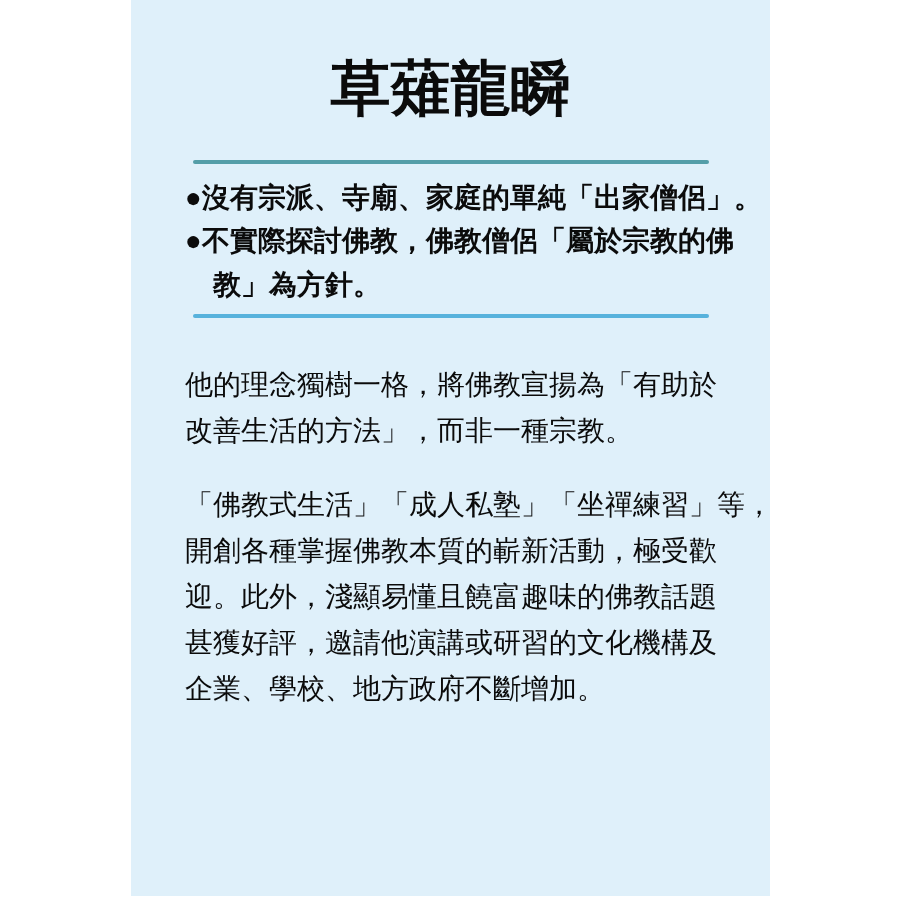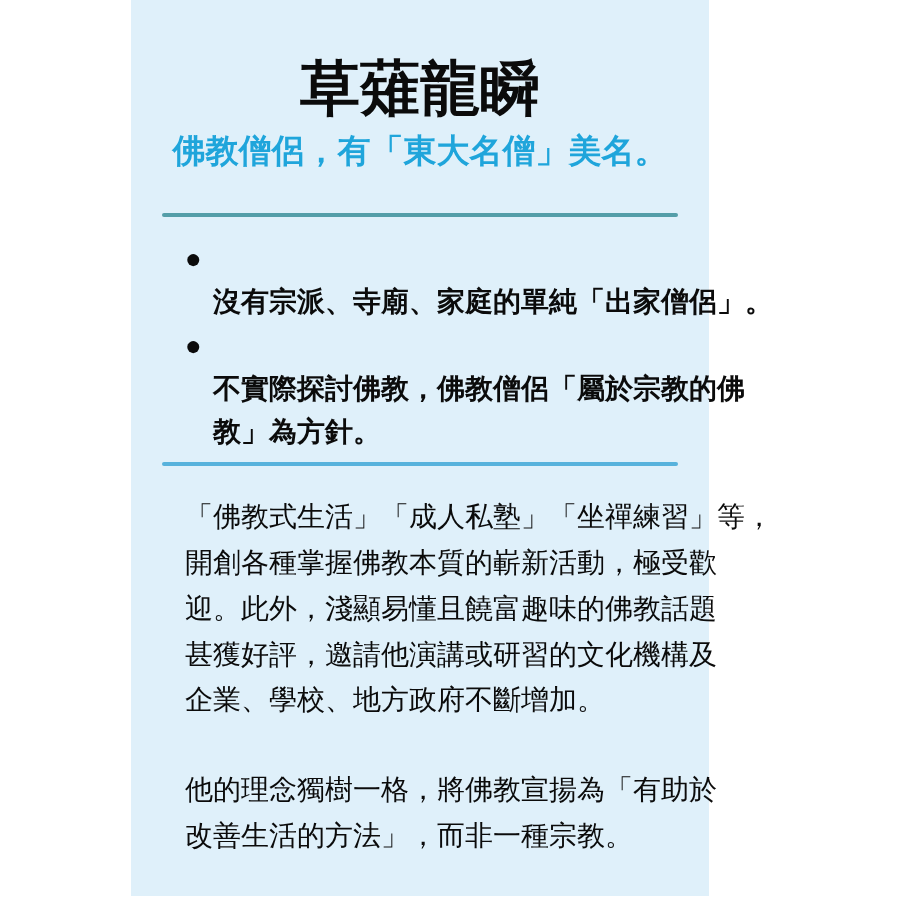--- a/index.html
+++ b/index.html
@@ -16,21 +16,21 @@
     width:900px;height:900px;
     background:var(--page-bg);
     position:relative;
     font-family:"Liberation Sans","DejaVu Sans",sans-serif;
     color:var(--ink);
     overflow:hidden;
   }
   .panel{
     position:absolute;
     left:131px;top:0;
-    width:578px;height:896px;
+    width:639px;height:896px;
     background:var(--panel-bg);
   }
   .title{
     margin:0;
     padding-top:57px;
     text-align:center;
     font-size:60px;
     line-height:1.05;
     font-weight:900;
     letter-spacing:0px;
@@ -52,21 +52,21 @@
   }
   .rule-top{
     background:var(--rule-top);
     margin-top:40px;
   }
   .rule-bottom{
     background:var(--rule-bottom);
     margin-top:8px;
   }
   .bullets{
-    margin-top:20px;
+    margin-top:12px;
     padding-left:54px;
     font-size:28px;
     line-height:1.55;
     font-weight:600;
   }
   .bullet-item{
     padding-left:1em;
     text-indent:-1em;
   }
   .bullet-glyph{
@@ -87,34 +87,33 @@
   .para-1{margin-top:44px;}
   .para-2{margin-top:28px;}
 </style>
 </head>
 <body>
 
 <div class="panel">
 
   <h1 class="title">草薙龍瞬</h1>
 
-  <h2 class="tagline">佛教僧侶，有「東大名僧」美名。</h2>
 
   <div class="rule rule-top"></div>
 
   <div class="bullets">
     <div class="bullet-item"><span class="bullet-glyph">●</span><span class="bullet-text">沒有宗派、寺廟、家庭的單純「出家僧侶」。</span></div>
     <div class="bullet-item"><span class="bullet-glyph">●</span><span class="bullet-text">不實際探討佛教，佛教僧侶「屬於宗教的佛
 教」為方針。</span></div>
   </div>
 
   <div class="rule rule-bottom"></div>
 
+  <p class="para para-1">他的理念獨樹一格，將佛教宣揚為「有助於
+改善生活的方法」，而非一種宗教。</p>
+
   <p class="para para-2">「佛教式生活」「成人私塾」「坐禪練習」等，
 開創各種掌握佛教本質的嶄新活動，極受歡
 迎。此外，淺顯易懂且饒富趣味的佛教話題
 甚獲好評，邀請他演講或研習的文化機構及
 企業、學校、地方政府不斷增加。</p>
 
-  <p class="para para-1">他的理念獨樹一格，將佛教宣揚為「有助於
-改善生活的方法」，而非一種宗教。</p>
-
 </div>
 
 </body></html>

